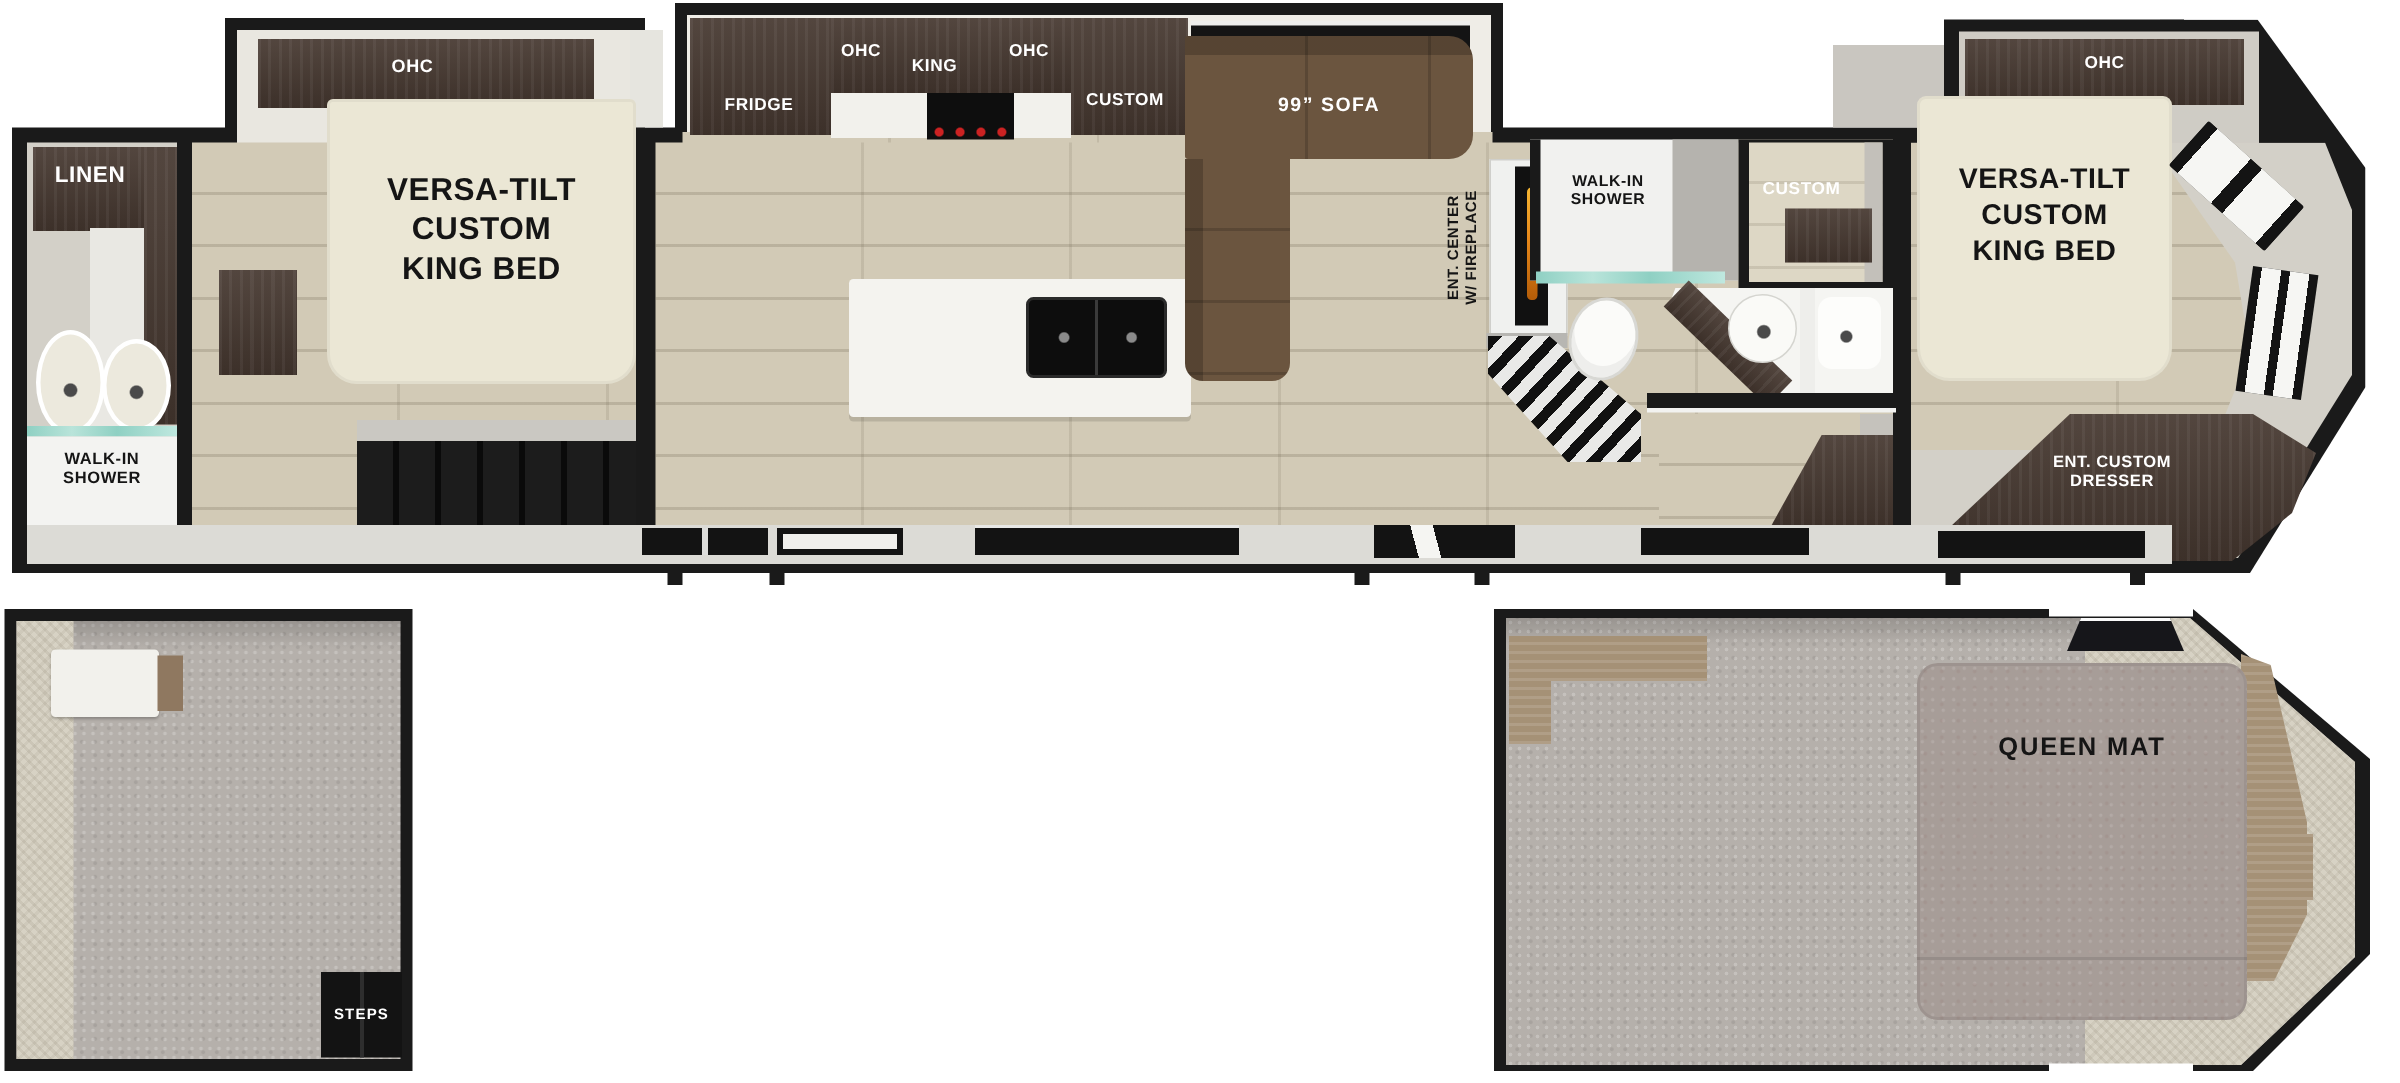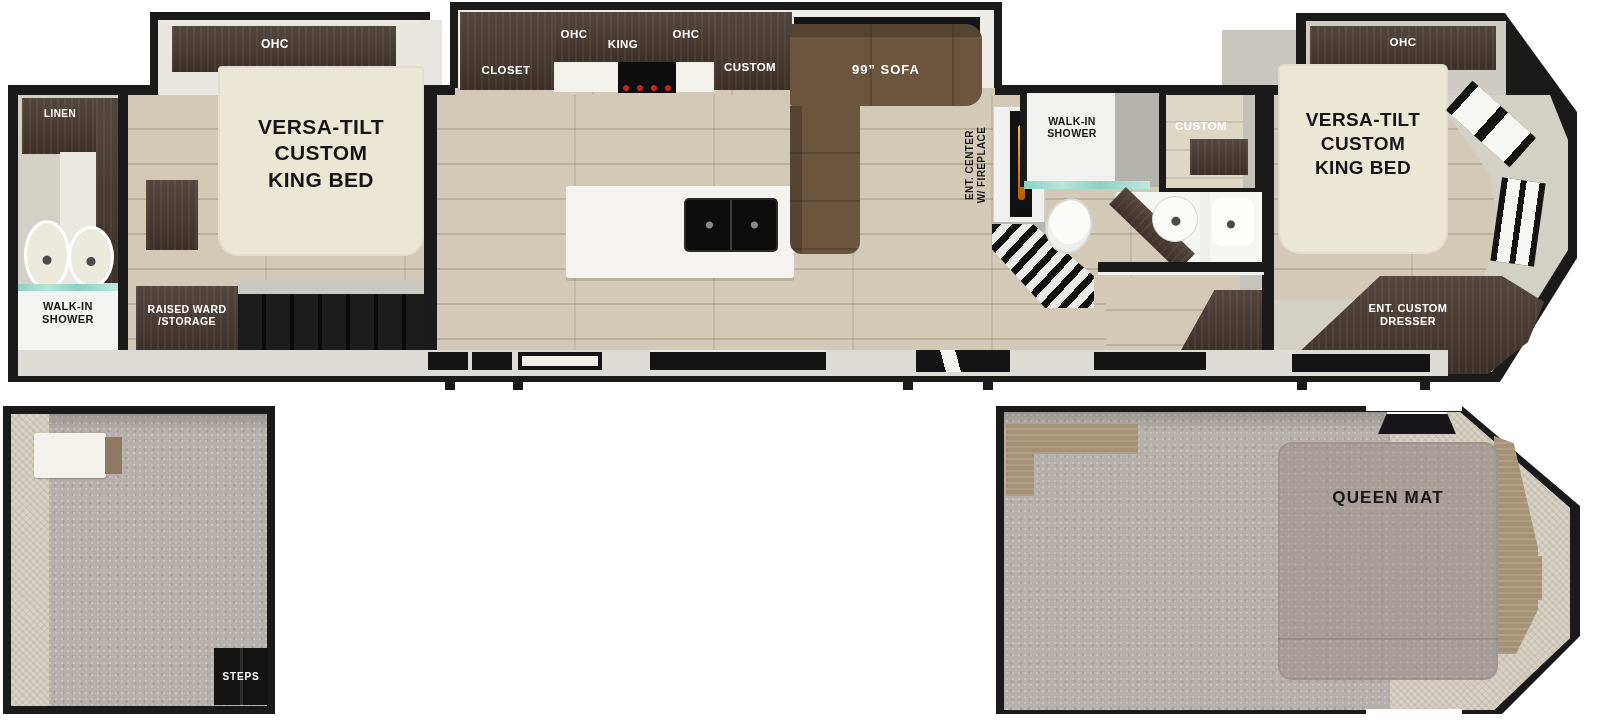--- a/index.html
+++ b/index.html
@@ -46,21 +46,21 @@
   <div class="a wall" style="left:8px;top:85px;width:1442px;height:297px;"></div>
   <div class="a wall" style="left:150px;top:12px;width:280px;height:83px;"></div>
   <div class="a wall" style="left:450px;top:2px;width:552px;height:93px;"></div>
   <div class="a wall" style="left:1296px;top:13px;width:160px;height:77px;"></div>
   <div class="a wall" style="left:1434px;top:13px;width:146px;height:369px;clip-path:polygon(6px 0,71px 0,143px 99px,143px 245px,66px 369px,6px 369px);"></div>
   <div class="a" style="left:400px;top:20px;width:42px;height:65px;background:#e6e5df;"></div>
   <div class="a" style="left:1222px;top:30px;width:74px;height:55px;background:#c9c6c0;"></div>
 
   <div class="a greige" style="left:18px;top:95px;width:100px;height:257px;"></div>
   <div class="a cab" style="left:22px;top:98px;width:88px;height:56px;"></div>
-  <div class="lbl lw" style="left:24px;top:108px;width:72px;font-size:10px;">LINEN</div>
+  <div class="lbl lw" style="left:24px;top:108px;width:72px;font-size:15px;">LINEN</div>
   <div class="a cab" style="left:96px;top:98px;width:22px;height:185px;"></div>
   <div class="a" style="left:60px;top:152px;width:36px;height:135px;background:#e9e8e3;"></div>
   <div class="a" style="left:24px;top:220px;width:40px;height:64px;border-radius:50%;background:#ece9dd;border:3px solid #fff;background-image:radial-gradient(circle at 50% 58%,#4a4a4a 4px,transparent 5px);"></div>
   <div class="a" style="left:68px;top:226px;width:40px;height:56px;border-radius:50%;background:#ece9dd;border:3px solid #fff;background-image:radial-gradient(circle at 50% 58%,#4a4a4a 4px,transparent 5px);"></div>
   <div class="a glass" style="left:18px;top:284px;width:100px;height:7px;"></div>
   <div class="a" style="left:18px;top:291px;width:100px;height:61px;background:#f3f3f1;"></div>
   <div class="lbl" style="left:20px;top:300px;width:96px;font-size:11px;">WALK-IN
 SHOWER</div>
 
   <div class="a" style="left:158px;top:20px;width:262px;height:75px;background:#e9e7e0;"></div>
@@ -69,31 +69,27 @@
   <div class="a cab" style="left:172px;top:26px;width:224px;height:46px;"></div>
   <div class="lbl lw" style="left:215px;top:37px;width:120px;font-size:12px;">OHC</div>
   <div class="a pillow" style="left:226px;top:72px;width:90px;height:20px;"></div>
   <div class="a pillow" style="left:322px;top:72px;width:90px;height:20px;"></div>
   <div class="a bed" style="left:218px;top:66px;width:206px;height:190px;border-radius:4px 4px 20px 20px;">
     <div class="lbl" style="left:0;right:0;top:48px;font-size:21px;line-height:1.25;">VERSA-TILT
 CUSTOM
 KING BED</div>
   </div>
   <div class="a cab" style="left:146px;top:180px;width:52px;height:70px;"></div>
-  <div class="a cab" style="left:136px;top:286px;width:102px;height:66px;">
-    <div class="lbl lw" style="left:0;right:0;top:17px;font-size:10.5px;">RAISED WARD
-/STORAGE</div>
-  </div>
   <div class="a" style="left:238px;top:280px;width:186px;height:14px;background:#cac8c2;"></div>
   <div class="a" style="left:238px;top:294px;width:186px;height:58px;background:repeating-linear-gradient(90deg,#1c1c1c 0 24px,#0a0a0a 24px 28px);"></div>
 
   <div class="a" style="left:458px;top:10px;width:536px;height:80px;background:#efede7;"></div>
   <div class="a wood" style="left:455px;top:88px;width:540px;height:10px;"></div>
   <div class="a cab" style="left:460px;top:12px;width:94px;height:78px;"></div>
-  <div class="lbl lw" style="left:458px;top:64px;width:96px;font-size:11.5px;">CLOSET</div>
+  <div class="lbl lw" style="left:458px;top:64px;width:96px;font-size:11.5px;">FRIDGE</div>
   <div class="a cab" style="left:554px;top:12px;width:238px;height:50px;"></div>
   <div class="lbl lw" style="left:548px;top:28px;width:52px;font-size:11.5px;">OHC</div>
   <div class="lbl lw" style="left:595px;top:38px;width:56px;font-size:11.5px;">KING</div>
   <div class="lbl lw" style="left:660px;top:28px;width:52px;font-size:11.5px;">OHC</div>
   <div class="a" style="left:554px;top:62px;width:64px;height:30px;background:#f2f1ec;"></div>
   <div class="a" style="left:618px;top:62px;width:58px;height:31px;background-color:#0e0e0e;background-image:radial-gradient(circle at 14% 84%,#cc2222 2.5px,transparent 3.5px),radial-gradient(circle at 38% 84%,#cc2222 2.5px,transparent 3.5px),radial-gradient(circle at 62% 84%,#cc2222 2.5px,transparent 3.5px),radial-gradient(circle at 86% 84%,#cc2222 2.5px,transparent 3.5px);"></div>
   <div class="a" style="left:676px;top:62px;width:38px;height:30px;background:#f2f1ec;"></div>
   <div class="a cab" style="left:714px;top:12px;width:78px;height:78px;"></div>
   <div class="lbl lw" style="left:706px;top:61px;width:88px;font-size:11.5px;">CUSTOM</div>
   <div class="a" style="left:794px;top:14px;width:186px;height:20px;background:#141414;box-shadow:inset 0 3px 0 #eeeeec;"></div>

